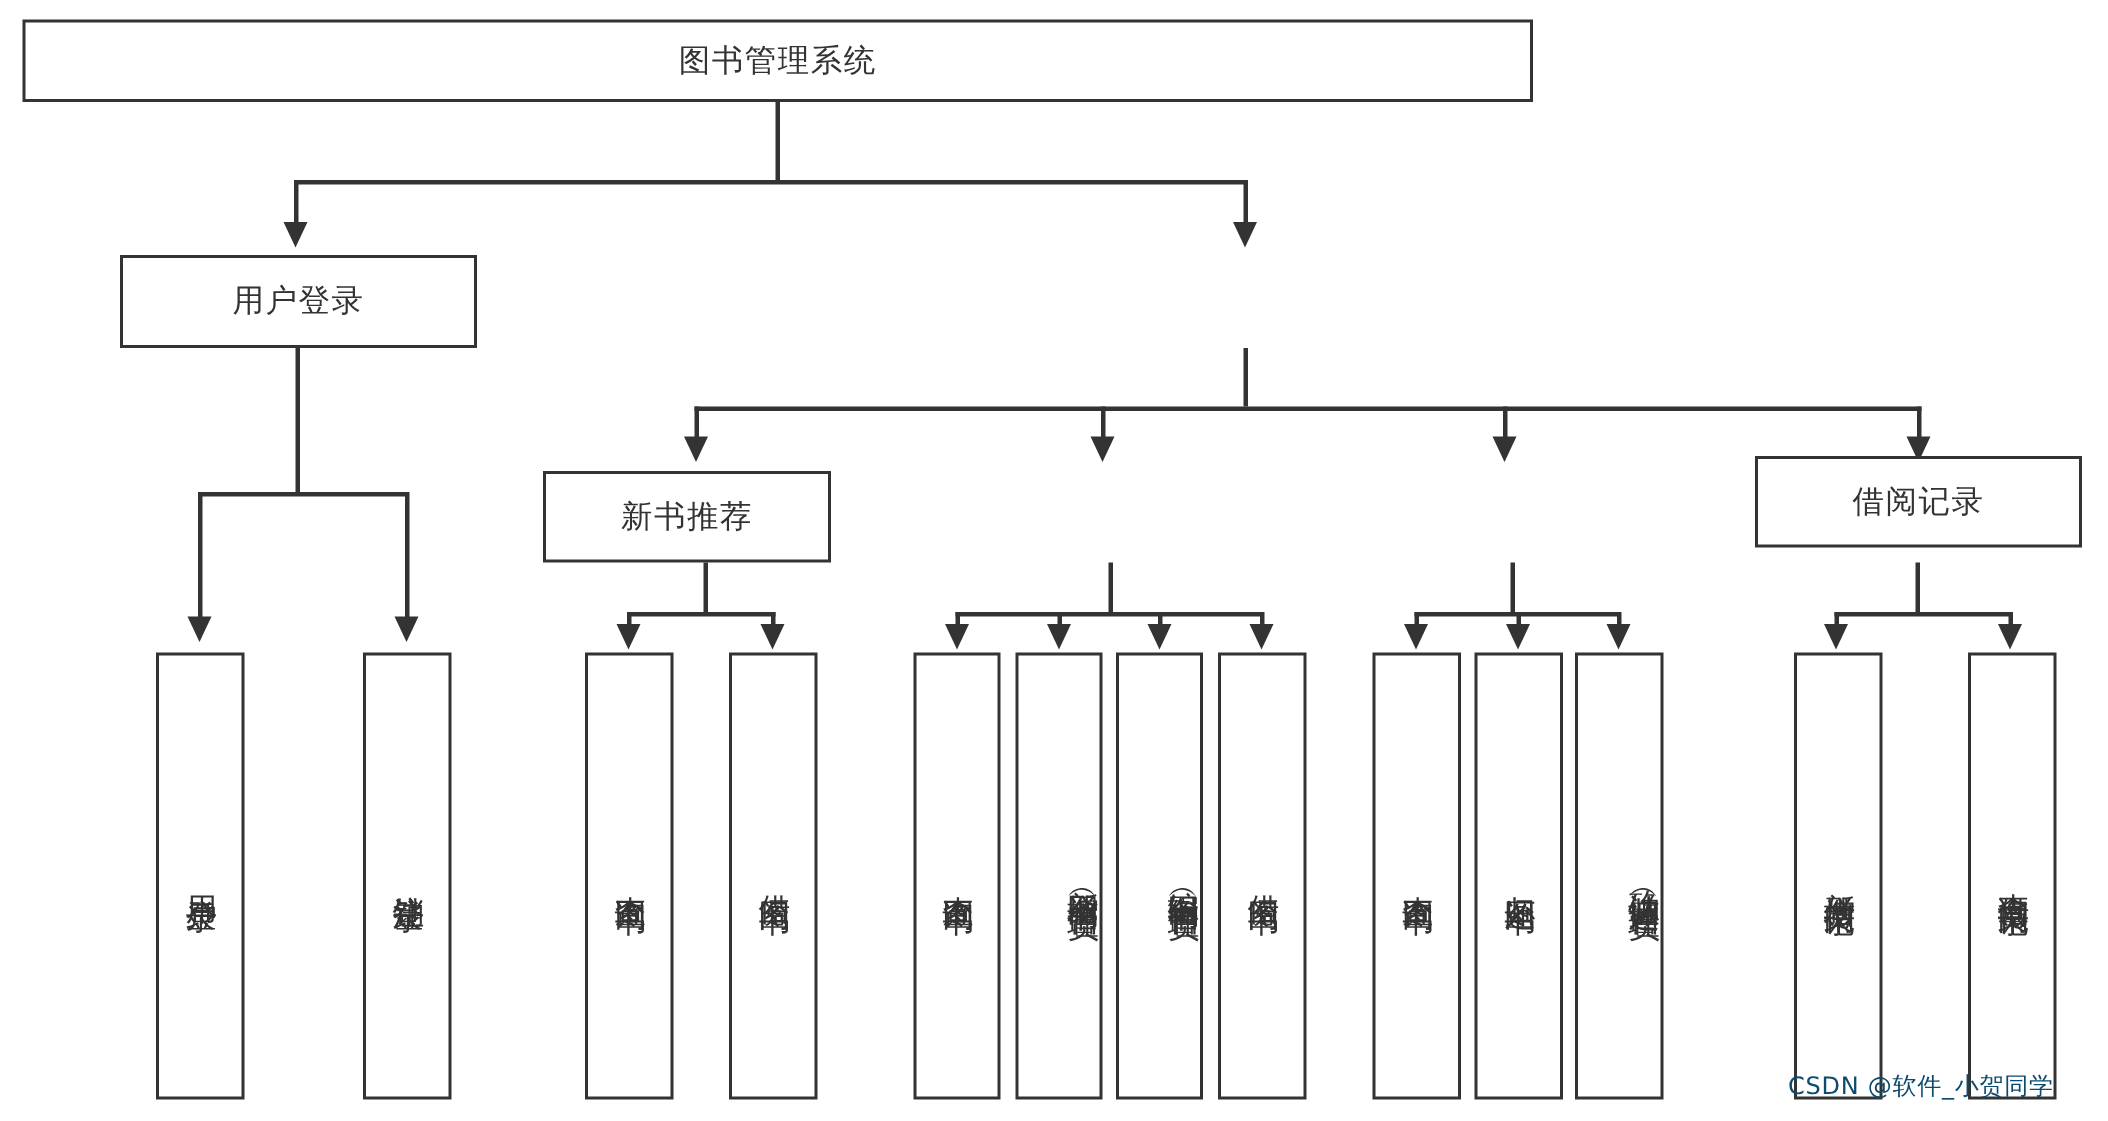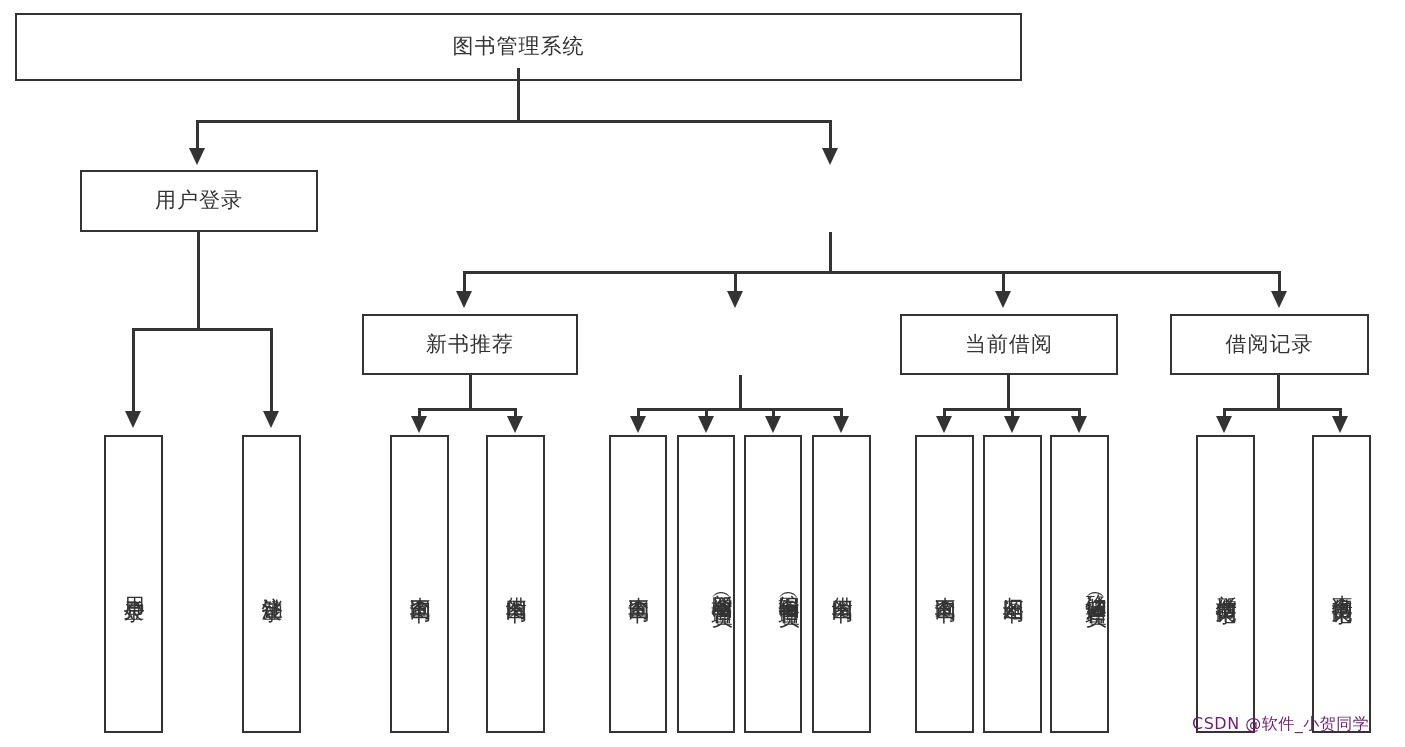--- a/index.html
+++ b/index.html
@@ -62,31 +62,31 @@
     border-left: 8px solid transparent;
     border-right: 8px solid transparent;
     border-top: 17px solid #333333;
   }
   
   #watermark {
     position: absolute;
     left: 1192px;
     top: 714px;
     font-size: 16px;
-    color: #701a75;
+    color: #0c4a6e;
     white-space: nowrap;
     letter-spacing: 0.5px;
   }
 </style>
 </head>
 <body>
 
 <div id="canvas">
 
-  <div class="node horiz" style="left:15px; top:13px; width:1007px; height:68px;">图书管理系统</div>
+  <div class="node horiz" style="left:15px; top:13px; width:1007px; height:55px;">图书管理系统</div>
 
   <div class="vline" style="left:517px; top:68px; height:52px;"></div>
 
   <div class="hline" style="left:196px; top:120px; width:636px;"></div>
 
   <div class="vline" style="left:196px; top:120px; height:30px;"></div>
   <div class="arrow" style="left:189px; top:148px;"></div>
 
   <div class="vline" style="left:829px; top:120px; height:30px;"></div>
   <div class="arrow" style="left:822px; top:148px;"></div>
@@ -105,23 +105,22 @@
   <div class="hline" style="left:463px; top:271px; width:818px;"></div>
   <div class="vline" style="left:463px; top:271px; height:22px;"></div>
   <div class="arrow" style="left:456px; top:291px;"></div>
   <div class="vline" style="left:734px; top:271px; height:22px;"></div>
   <div class="arrow" style="left:727px; top:291px;"></div>
   <div class="vline" style="left:1002px; top:271px; height:22px;"></div>
   <div class="arrow" style="left:995px; top:291px;"></div>
   <div class="vline" style="left:1278px; top:271px; height:22px;"></div>
   <div class="arrow" style="left:1271px; top:291px;"></div>
 
-  <div class="node horiz" style="left:362px; top:314px; width:216px; height:61px;">新书推荐</div>
-  <div class="node horiz" style="left:900px; top:314px; width:218px; height:61px;">当前借阅</div>
-  <div class="node horiz" style="left:1170px; top:314px; width:199px; height:61px;">借阅记录</div>
+  <div class="node horiz" style="left:362px; top:314px; width:192px; height:61px;">新书推荐</div>
+  <div class="node horiz" style="left:1170px; top:304px; width:218px; height:61px;">借阅记录</div>
 
   <div class="vline" style="left:469px; top:375px; height:33px;"></div>
   <div class="hline" style="left:418px; top:408px; width:99px;"></div>
   <div class="vline" style="left:418px; top:408px; height:10px;"></div>
   <div class="arrow" style="left:411px; top:416px;"></div>
   <div class="vline" style="left:514px; top:408px; height:10px;"></div>
   <div class="arrow" style="left:507px; top:416px;"></div>
 
   <div class="vline" style="left:739px; top:375px; height:33px;"></div>
   <div class="hline" style="left:637px; top:408px; width:203px;"></div>

